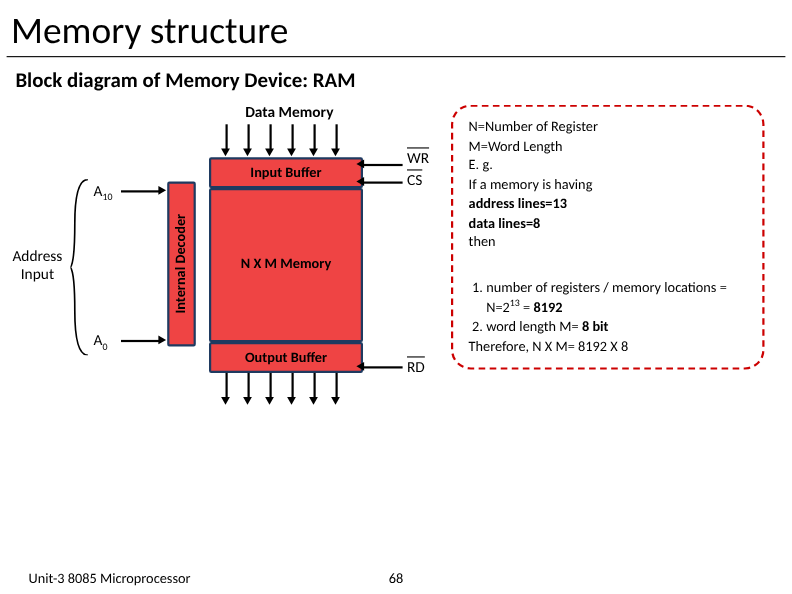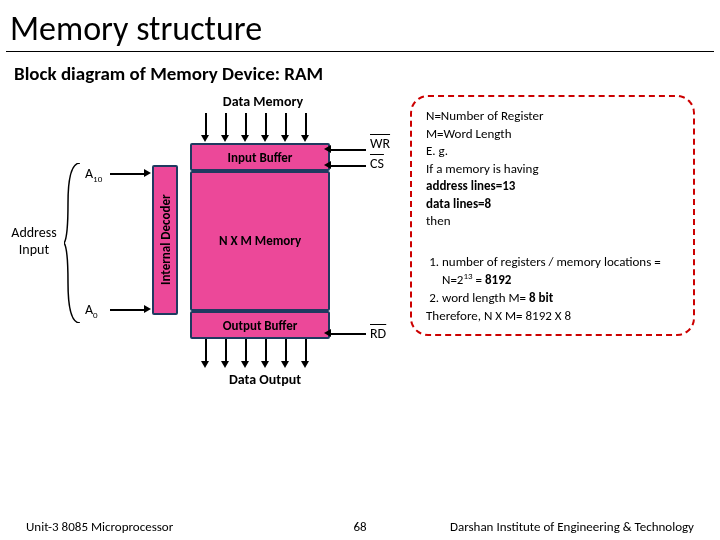--- a/index.html
+++ b/index.html
@@ -7,21 +7,21 @@
   .title { font-size: 34px; padding: 8px 10px 2px; }
   .title-underline { border-bottom: 1px solid #000; margin: 0 6px; }
   .subtitle { font-weight: bold; font-size: 19px; padding: 10px 14px 0; }
   .diagram { position: relative; width: 100%; height: 380px; }
 
   .label { position: absolute; font-size: 14px; text-align: center; }
   .bold { font-weight: bold; }
   .sub { font-size: 9px; vertical-align: sub; }
   .sup { font-size: 9px; vertical-align: super; }
 
-  .box { position: absolute; border: 2px solid #1f3a60; background: #ec4899; text-align: center; display: flex; align-items: center; justify-content: center; font-weight: bold; font-size: 13px; border-radius: 2px; }
+  .box { position: absolute; border: 2px solid #1f3a60; background: #ef4444; text-align: center; display: flex; align-items: center; justify-content: center; font-weight: bold; font-size: 13px; border-radius: 2px; }
   .decoder { writing-mode: vertical-rl; transform: rotate(180deg); }
 
   .brace { position: absolute; }
 
   .overline { text-decoration: overline; display: inline-block; }
 
   .dashed-box { position: absolute; border: 2px dashed #c00; border-radius: 18px; padding: 10px 14px; font-size: 13px; line-height: 1.35; }
   .dashed-box .bold { font-weight: bold; }
   .dashed-box ol { margin-left: 16px; margin-top: 23px; }
 
@@ -74,21 +74,20 @@
     <div class="arrow-head-down" style="left:221px; top:276px;"></div>
   <div class="arrow vline" style="left:245px; top:254px; height:24px;"></div>
     <div class="arrow-head-down" style="left:241px; top:276px;"></div>
   <div class="arrow vline" style="left:265px; top:254px; height:24px;"></div>
     <div class="arrow-head-down" style="left:261px; top:276px;"></div>
   <div class="arrow vline" style="left:285px; top:254px; height:24px;"></div>
     <div class="arrow-head-down" style="left:281px; top:276px;"></div>
   <div class="arrow vline" style="left:305px; top:254px; height:24px;"></div>
     <div class="arrow-head-down" style="left:301px; top:276px;"></div>
 
-  <div class="label bold" style="left:205px; top:286px; width:120px;">Data Output</div>
 
   <div class="box decoder" style="left:152px; top:80px; width:26px; height:150px;">Internal Decoder</div>
 
   <div class="label" style="left:4px; top:140px; width:60px; line-height:1.2;">Address Input</div>
 
   <div class="label" style="left:85px; top:80px;">
     <span>A</span><span class="sub">10</span>
   </div>
 
   <div class="label" style="left:85px; top:216px;">
@@ -129,14 +128,13 @@
       <li><span>word length M= </span><span class="bold">8 bit</span></li>
     </ol>
     <div>Therefore, N X M= 8192 X 8</div>
   </div>
 
 </div>
 
 <div class="footer">
   <span>Unit-3 8085 Microprocessor</span>
   <span class="pagenum">68</span>
-  <span>Darshan Institute of Engineering &amp; Technology</span>
 </div>
 
 </body></html>

